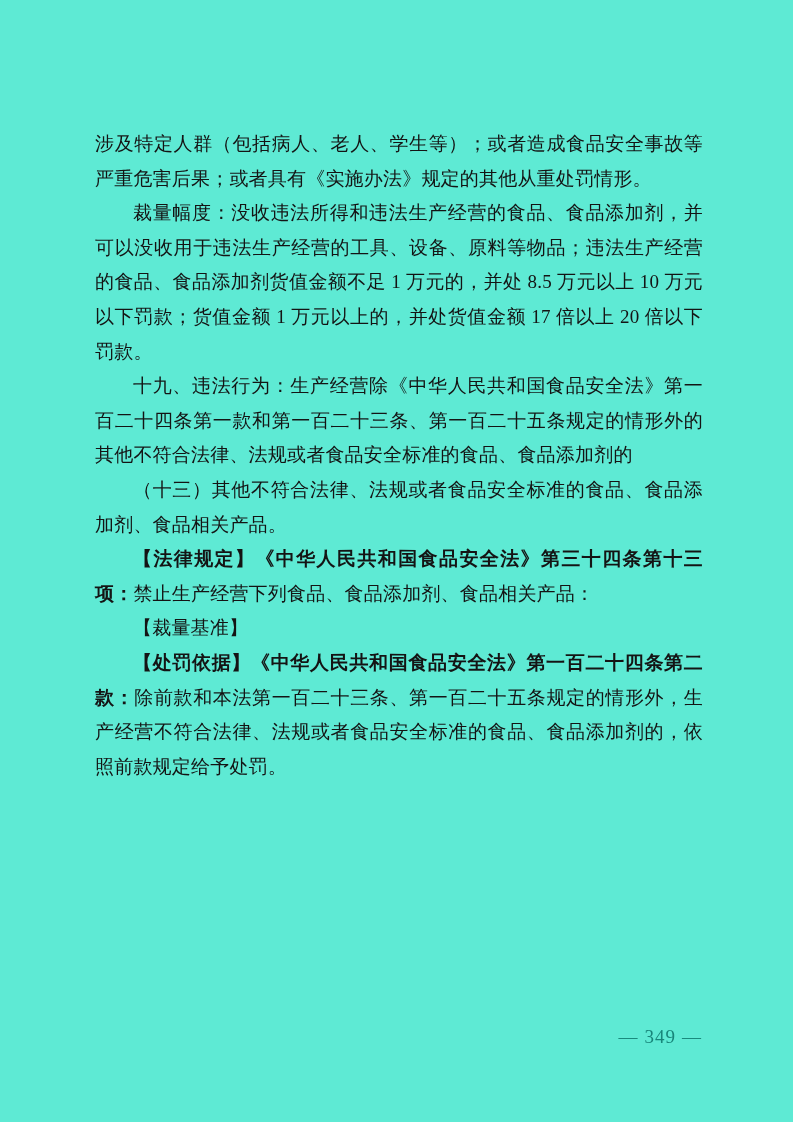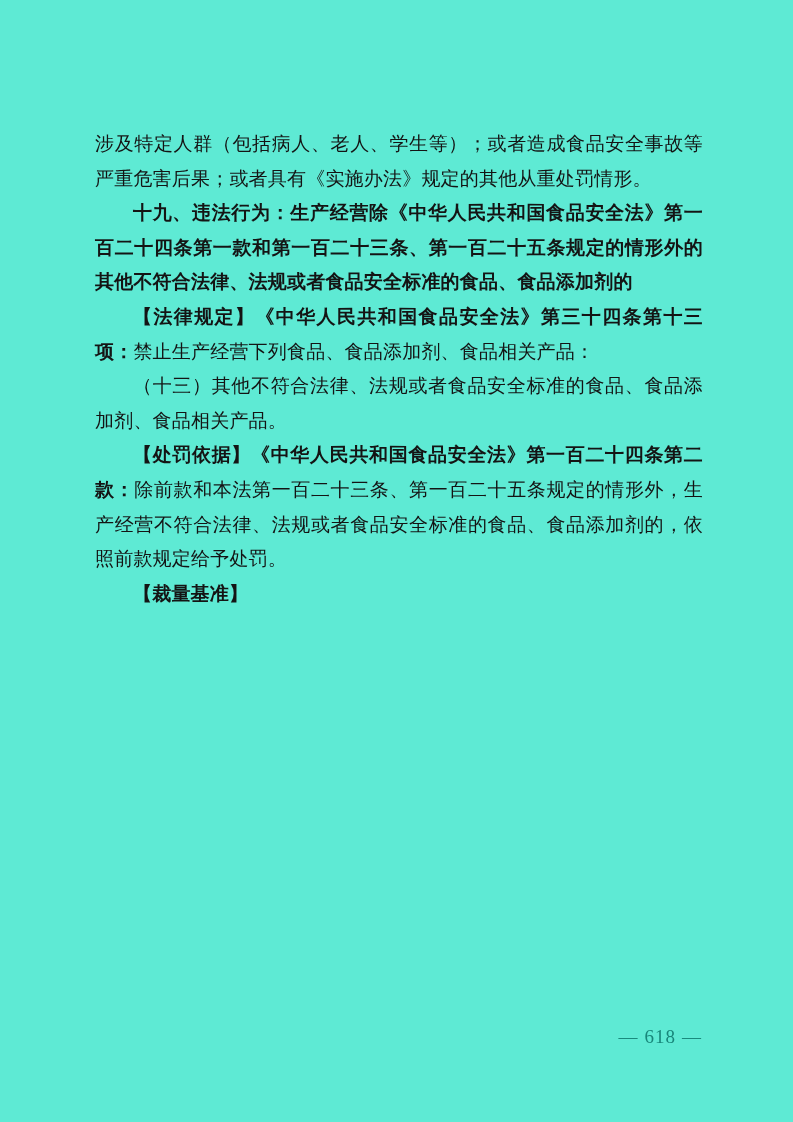--- a/index.html
+++ b/index.html
@@ -28,21 +28,21 @@
     letter-spacing: 0.2px;
   }
   .content p {
     margin: 0;
     padding: 0;
   }
   .indent {
     text-indent: 2em;
   }
   .heading {
-    font-weight: 700;
+    font-weight: 400;
     font-family: "Liberation Sans", "DejaVu Sans", sans-serif;
   }
   .bold-label {
     font-weight: 700;
     font-family: "Liberation Sans", "DejaVu Sans", sans-serif;
   }
   .footer {
     position: absolute;
     right: 88px;
     top: 1026px;
@@ -57,43 +57,46 @@
 <body>
 
 <div class="page">
 
   <div class="content">
 
     <p>
       <span>涉及特定人群（包括病人、老人、学生等）；或者造成食品安全事故等严重危害后果；或者具有《实施办法》规定的其他从重处罚情形。</span>
     </p>
 
+    <p class="indent">
+      <span>裁量幅度：没收违法所得和违法生产经营的食品、食品添加剂，并可以没收用于违法生产经营的工具、设备、原料等物品；违法生产经营的食品、食品添加剂货值金额不足 1 万元的，并处 8.5 万元以上 10 万元以下罚款；货值金额 1 万元以上的，并处货值金额 17 倍以上 20 倍以下罚款。</span>
+    </p>
 
 
     <p class="indent heading">
       <span>十九、违法行为：生产经营除《中华人民共和国食品安全法》第一百二十四条第一款和第一百二十三条、第一百二十五条规定的情形外的其他不符合法律、法规或者食品安全标准的食品、食品添加剂的</span>
     </p>
 
     <p class="indent">
-      <span class="bold-label">【法律规定】《中华人民共和国食品安全法》第三十四条第十三项：</span><span>禁止生产经营下列食品、食品添加剂、食品相关产品：</span>
-    </p>
-
-    <p class="indent">
       <span>（十三）其他不符合法律、法规或者食品安全标准的食品、食品添加剂、食品相关产品。</span>
     </p>
 
     <p class="indent">
-      <span class="bold-label">【处罚依据】《中华人民共和国食品安全法》第一百二十四条第二款：</span><span>除前款和本法第一百二十三条、第一百二十五条规定的情形外，生产经营不符合法律、法规或者食品安全标准的食品、食品添加剂的，依照前款规定给予处罚。</span>
+      <span class="bold-label">【法律规定】《中华人民共和国食品安全法》第三十四条第十三项：</span><span>禁止生产经营下列食品、食品添加剂、食品相关产品：</span>
     </p>
 
     <p class="indent heading">
       <span>【裁量基准】</span>
+    </p>
+
+    <p class="indent">
+      <span class="bold-label">【处罚依据】《中华人民共和国食品安全法》第一百二十四条第二款：</span><span>除前款和本法第一百二十三条、第一百二十五条规定的情形外，生产经营不符合法律、法规或者食品安全标准的食品、食品添加剂的，依照前款规定给予处罚。</span>
     </p>
 
 
 
   </div>
 
   <div class="footer">
-    <span>—</span><span>618</span><span>—</span>
+    <span>—</span><span>349</span><span>—</span>
   </div>
 
 </div>
 
 </body></html>

